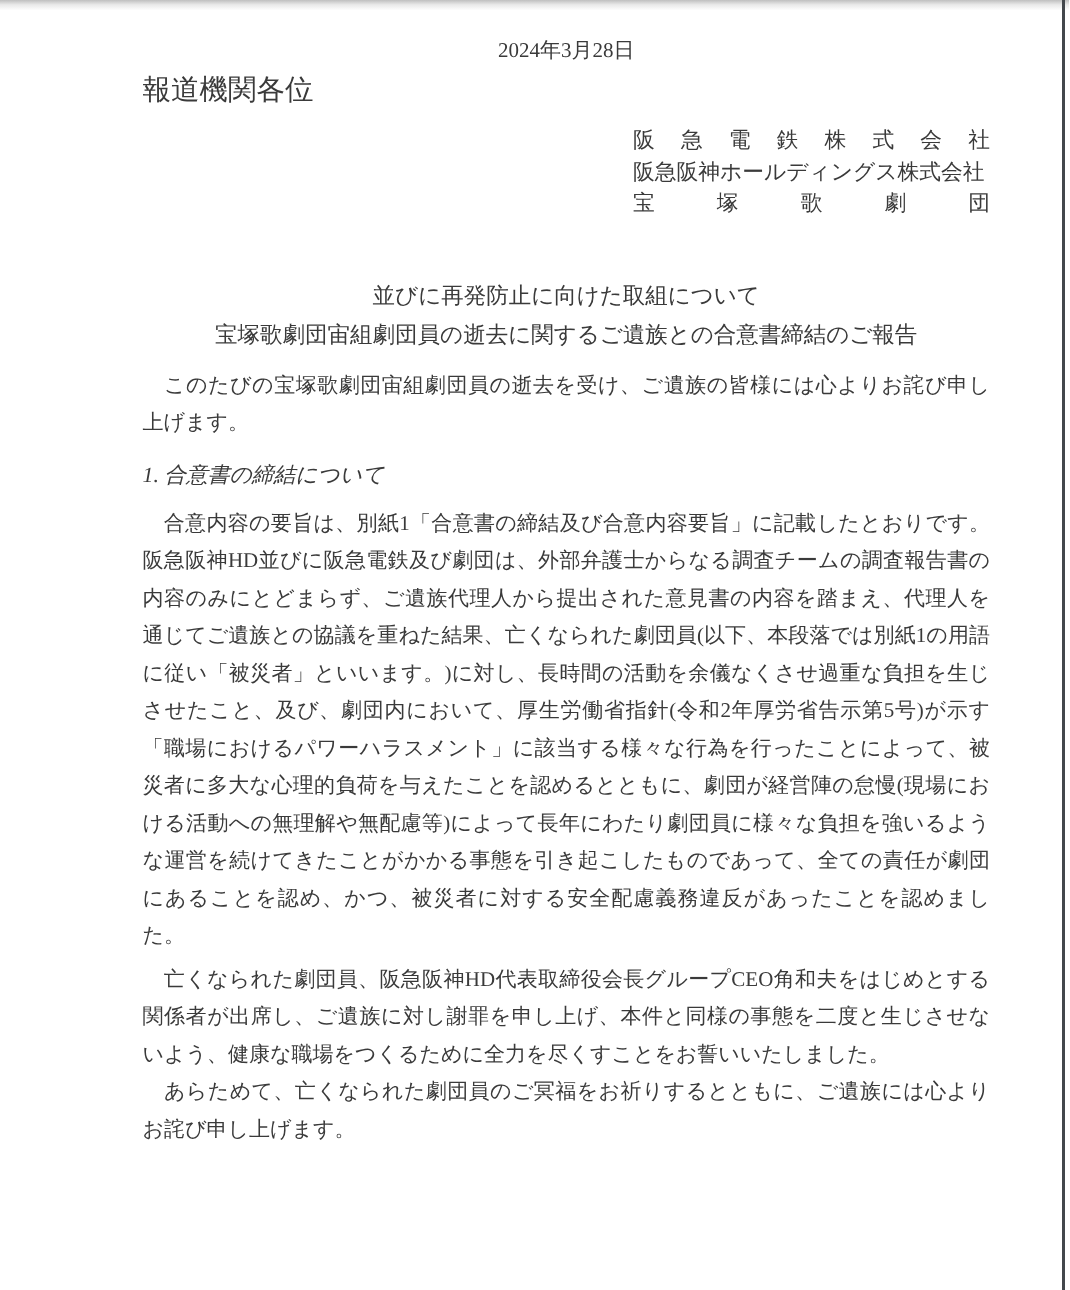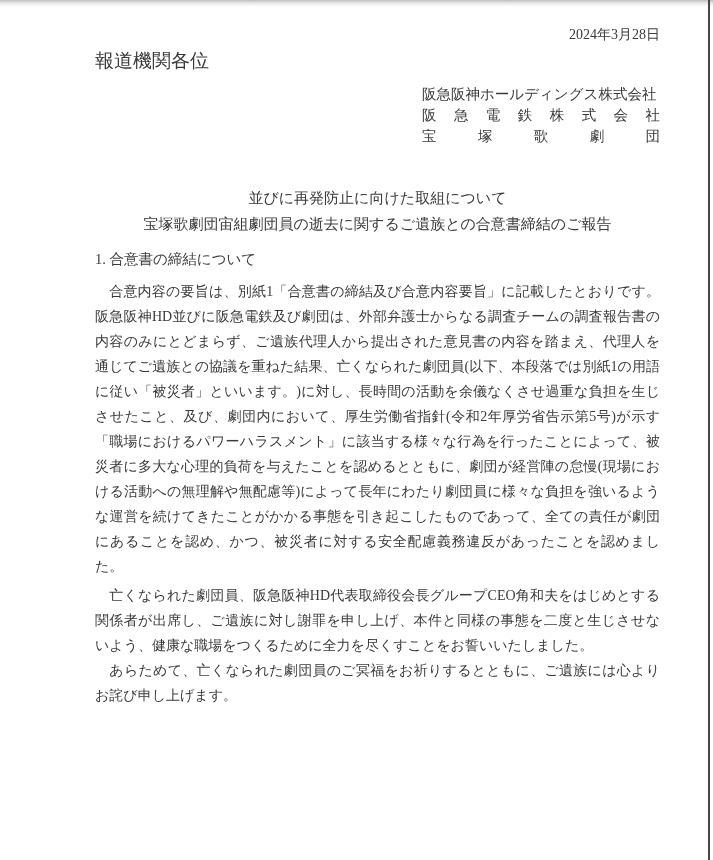--- a/index.html
+++ b/index.html
@@ -33,21 +33,21 @@
   }
   .content {
     position: relative;
     box-sizing: border-box;
     width: 713px;
     height: 860px;
     padding: 26px 53px 0 95px;
     overflow: hidden;
   }
   .doc-date {
-    text-align: right;
+    text-align: center;
     font-size: 14px;
     line-height: 18px;
   }
   .addressee {
     margin-top: 8px;
     font-size: 19px;
     line-height: 18px;
   }
   .companies {
     margin-top: 14px;
@@ -75,48 +75,50 @@
     text-align: justify;
     text-justify: inter-ideograph;
   }
   .para.first-intro { margin-top: 8px; }
   .section-heading {
     margin: 0;
     margin-top: 12px;
     font-size: 14.5px;
     font-weight: normal;
     line-height: 20px;
+    font-style: italic;
   }
   .section-heading + .para { margin-top: 10px; }
   .para.gap-small { margin-top: 4px; }
 </style>
 </head>
 <body>
 
 <div class="viewport">
   <div class="top-shadow"></div>
   <div class="right-edge"></div>
 
   <div class="content">
 
     <div class="doc-date">2024年3月28日</div>
 
     <div class="addressee">報道機関各位</div>
 
     <div class="companies">
+      <div class="company-line justified">阪急電鉄株式会社</div>
       <div class="company-line">阪急阪神ホールディングス株式会社</div>
-      <div class="company-line justified">阪急電鉄株式会社</div>
       <div class="company-line justified">宝塚歌劇団</div>
     </div>
 
     <div class="doc-title">
       <div>並びに再発防止に向けた取組について</div>
       <div>宝塚歌劇団宙組劇団員の逝去に関するご遺族との合意書締結のご報告</div>
     </div>
 
+    <p class="para first-intro">　このたびの宝塚歌劇団宙組劇団員の逝去を受け、ご遺族の皆様には心よりお詫び申し上げます。</p>
 
     <h2 class="section-heading">1. 合意書の締結について</h2>
 
     <p class="para">　合意内容の要旨は、別紙1「合意書の締結及び合意内容要旨」に記載したとおりです。阪急阪神HD並びに阪急電鉄及び劇団は、外部弁護士からなる調査チームの調査報告書の内容のみにとどまらず、ご遺族代理人から提出された意見書の内容を踏まえ、代理人を通じてご遺族との協議を重ねた結果、亡くなられた劇団員(以下、本段落では別紙1の用語に従い「被災者」といいます。)に対し、長時間の活動を余儀なくさせ過重な負担を生じさせたこと、及び、劇団内において、厚生労働省指針(令和2年厚労省告示第5号)が示す「職場におけるパワーハラスメント」に該当する様々な行為を行ったことによって、被災者に多大な心理的負荷を与えたことを認めるとともに、劇団が経営陣の怠慢(現場における活動への無理解や無配慮等)によって長年にわたり劇団員に様々な負担を強いるような運営を続けてきたことがかかる事態を引き起こしたものであって、全ての責任が劇団にあることを認め、かつ、被災者に対する安全配慮義務違反があったことを認めました。</p>
     <p class="para gap-small">　亡くなられた劇団員、阪急阪神HD代表取締役会長グループCEO角和夫をはじめとする関係者が出席し、ご遺族に対し謝罪を申し上げ、本件と同様の事態を二度と生じさせないよう、健康な職場をつくるために全力を尽くすことをお誓いいたしました。</p>
     <p class="para">　あらためて、亡くなられた劇団員のご冥福をお祈りするとともに、ご遺族には心よりお詫び申し上げます。</p>
 
   </div>
 </div>
 

